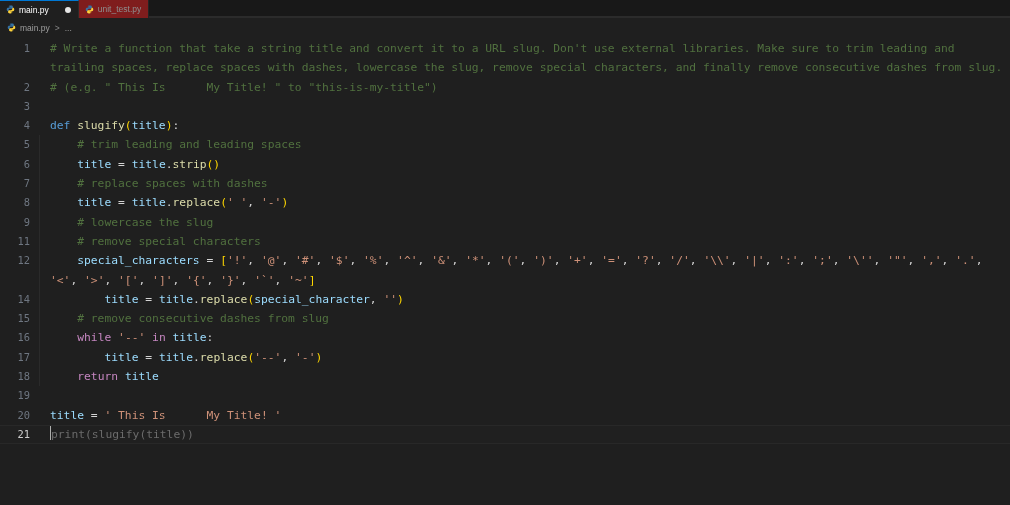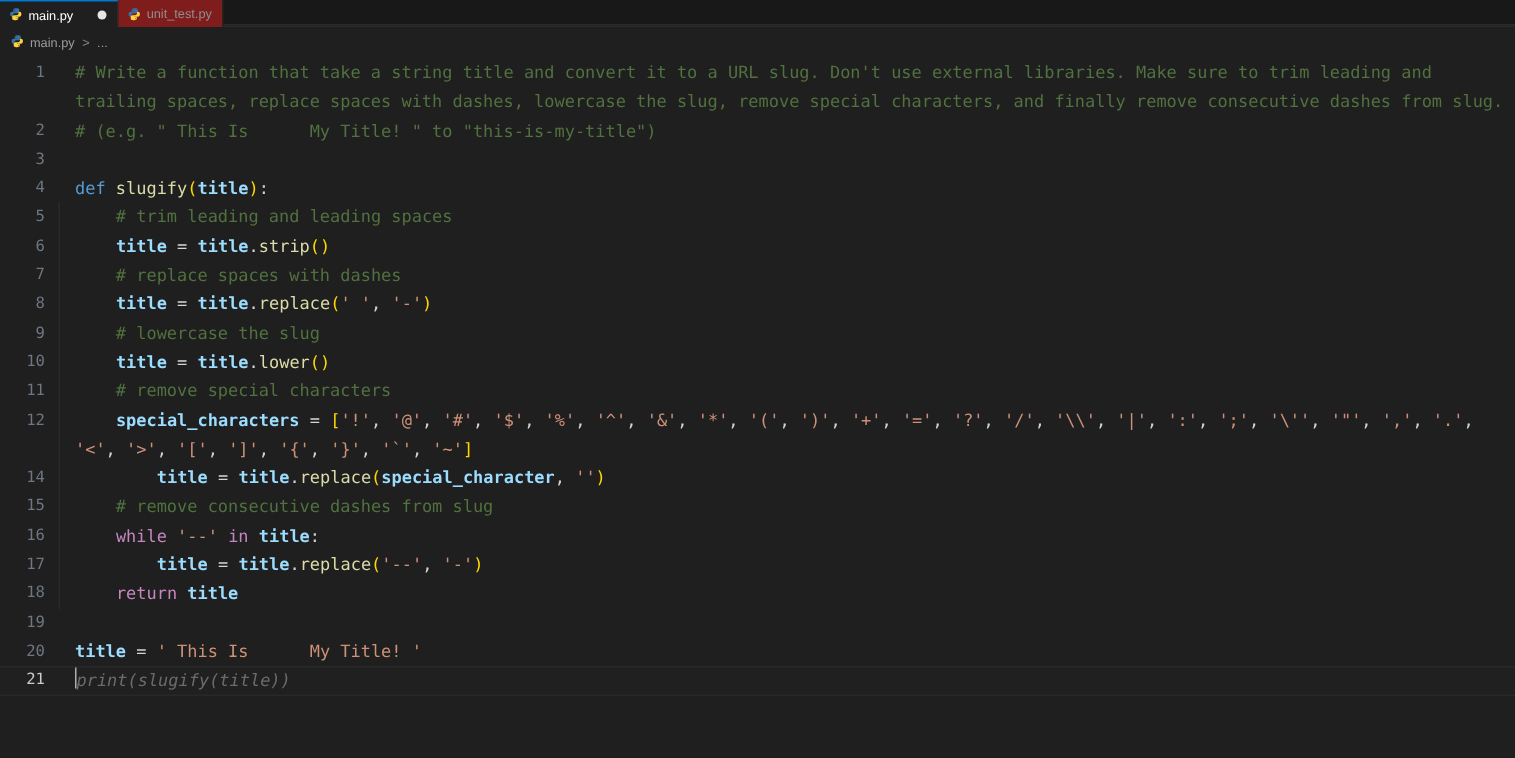--- a/index.html
+++ b/index.html
@@ -116,28 +116,27 @@
     z-index: 2;
     border-left: 1px solid #2a2a2a;
   }
   .codecell.noguide { border-left: 1px solid transparent; }
 
   
   .c   { color: #51713f; margin-top: 30px; }            
   .kw  { color: #c586c0; }            
   .kw2 { color: #569cd6; margin-top: 44px; }            
   .fn  { color: #dcdcaa; }            
-  .var { color: #9cdcfe; font-weight: bold; }            
+  .var { color: #9cdcfe; }            
   .str { color: #ce9178; }            
   .pn  { color: #d4d4d4; }            
   .b1  { color: #ffd700; }            
 
   .ghost {
     color: #6b6b6b;
-    font-style: italic;
   }
   .caret {
     display: inline-block;
     width: 1px;
     height: 14px;
     background: #aeafad;
     vertical-align: -2px;
     margin-right: 0px;
   }
 </style>
@@ -214,24 +213,20 @@
       </div>
       <div class="row">
         <div class="gutter">8</div>
         <div class="codecell"><span class="pn"> </span><span class="pn"> </span><span class="pn"> </span><span class="pn"> </span><span class="var">title</span><span class="pn"> </span><span class="pn">=</span><span class="pn"> </span><span class="var">title</span><span class="pn">.</span><span class="fn">replace</span><span class="b1">(</span><span class="str">' '</span><span class="pn">,</span><span class="pn"> </span><span class="str">'-'</span><span class="b1">)</span></div>
       </div>
       <div class="row">
         <div class="gutter">9</div>
         <div class="codecell"><span class="c">    # lowercase the slug</span></div>
       </div>
       <div class="row">
-        <div class="gutter">10</div>
-        <div class="codecell"><span class="pn"> </span><span class="pn"> </span><span class="pn"> </span><span class="pn"> </span><span class="var">title</span><span class="pn"> </span><span class="pn">=</span><span class="pn"> </span><span class="var">title</span><span class="pn">.</span><span class="fn">lower</span><span class="b1">(</span><span class="b1">)</span></div>
-      </div>
-      <div class="row">
         <div class="gutter">11</div>
         <div class="codecell"><span class="c">    # remove special characters</span></div>
       </div>
       <div class="row">
         <div class="gutter">12</div>
         <div class="codecell"><span class="pn"> </span><span class="pn"> </span><span class="pn"> </span><span class="pn"> </span><span class="var">special_characters</span><span class="pn"> </span><span class="pn">=</span><span class="pn"> </span><span class="b1">[</span><span class="str">'!'</span><span class="pn">,</span><span class="pn"> </span><span class="str">'@'</span><span class="pn">,</span><span class="pn"> </span><span class="str">'#'</span><span class="pn">,</span><span class="pn"> </span><span class="str">'$'</span><span class="pn">,</span><span class="pn"> </span><span class="str">'%'</span><span class="pn">,</span><span class="pn"> </span><span class="str">'^'</span><span class="pn">,</span><span class="pn"> </span><span class="str">'&amp;'</span><span class="pn">,</span><span class="pn"> </span><span class="str">'*'</span><span class="pn">,</span><span class="pn"> </span><span class="str">'('</span><span class="pn">,</span><span class="pn"> </span><span class="str">')'</span><span class="pn">,</span><span class="pn"> </span><span class="str">'+'</span><span class="pn">,</span><span class="pn"> </span><span class="str">'='</span><span class="pn">,</span><span class="pn"> </span><span class="str">'?'</span><span class="pn">,</span><span class="pn"> </span><span class="str">'/'</span><span class="pn">,</span><span class="pn"> </span><span class="str">'\\'</span><span class="pn">,</span><span class="pn"> </span><span class="str">'|'</span><span class="pn">,</span><span class="pn"> </span><span class="str">':'</span><span class="pn">,</span><span class="pn"> </span><span class="str">';'</span><span class="pn">,</span><span class="pn"> </span><span class="str">'\''</span><span class="pn">,</span><span class="pn"> </span><span class="str">'"'</span><span class="pn">,</span><span class="pn"> </span><span class="str">','</span><span class="pn">,</span><span class="pn"> </span><span class="str">'.'</span><span class="pn">,</span><span class="pn"> </span><span class="str">'&lt;'</span><span class="pn">,</span><span class="pn"> </span><span class="str">'&gt;'</span><span class="pn">,</span><span class="pn"> </span><span class="str">'['</span><span class="pn">,</span><span class="pn"> </span><span class="str">']'</span><span class="pn">,</span><span class="pn"> </span><span class="str">'{'</span><span class="pn">,</span><span class="pn"> </span><span class="str">'}'</span><span class="pn">,</span><span class="pn"> </span><span class="str">'`'</span><span class="pn">,</span><span class="pn"> </span><span class="str">'~'</span><span class="b1">]</span></div>
       </div>
       <div class="row">
         <div class="gutter">14</div>
         <div class="codecell"><span class="pn"> </span><span class="pn"> </span><span class="pn"> </span><span class="pn"> </span><span class="pn"> </span><span class="pn"> </span><span class="pn"> </span><span class="pn"> </span><span class="var">title</span><span class="pn"> </span><span class="pn">=</span><span class="pn"> </span><span class="var">title</span><span class="pn">.</span><span class="fn">replace</span><span class="b1">(</span><span class="var">special_character</span><span class="pn">,</span><span class="pn"> </span><span class="str">''</span><span class="b1">)</span></div>

